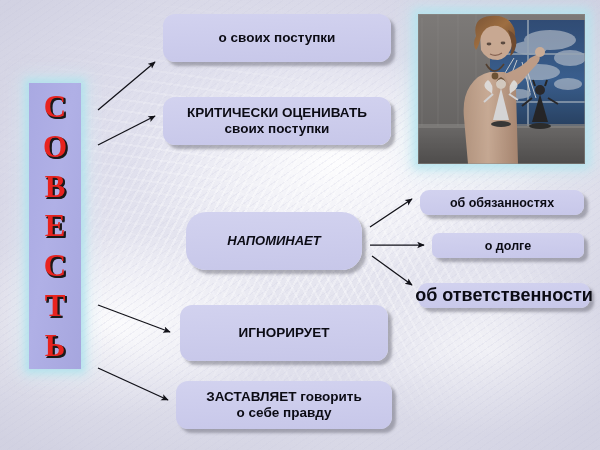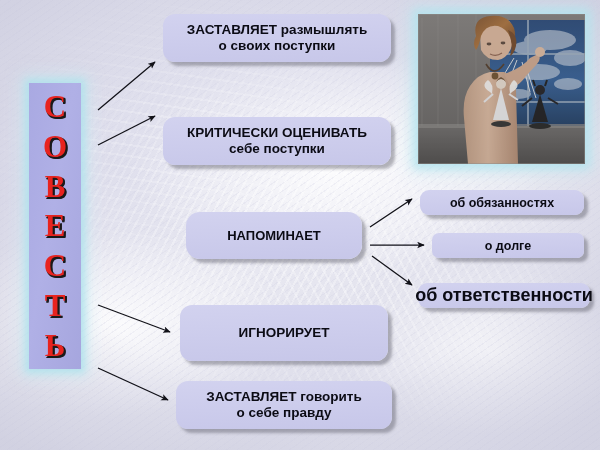--- a/index.html
+++ b/index.html
@@ -78,22 +78,22 @@
     text-align:center;
     color:#0b0b14;
     font-weight:bold;
     box-shadow:4px 4px 3px rgba(90,90,105,.45);
     padding:2px 6px;
   }
   .box .l1,.box .l2{display:block;white-space:nowrap;}
   .box .ln{line-height:1.18;}
 
   #box-reflect{left:163px;top:14px;width:228px;height:48px;font-size:13.5px;}
-  #box-evaluate{left:163px;top:97px;width:228px;height:48px;font-size:13.5px;margin-top:20px;}
-  #box-reminds{left:186px;top:212px;width:176px;height:47px;font-size:13px;border-radius:14px;}
+  #box-evaluate{left:163px;top:97px;width:228px;height:48px;font-size:13.5px;}
+  #box-reminds{left:186px;top:212px;width:176px;height:58px;font-size:13px;border-radius:20px;font-style:italic;}
   #box-ignores{left:180px;top:305px;width:208px;height:56px;font-size:13.5px;}
   #box-truth{left:176px;top:381px;width:216px;height:48px;font-size:13.5px;}
 
   #box-duties{left:420px;top:190px;width:164px;height:25px;font-size:12.5px;border-radius:9px;}
   #box-debt{left:432px;top:233px;width:152px;height:25px;font-size:12.5px;border-radius:7px;}
   #box-responsibility{left:418px;top:283px;width:172px;height:25px;font-size:18px;border-radius:9px;}
 
   
   #photo{
     position:absolute;left:418px;top:14px;width:167px;height:150px;
@@ -232,29 +232,28 @@
       <line x1="98" y1="305" x2="170" y2="332"></line>
       <line x1="98" y1="368" x2="168" y2="400"></line>
       <line x1="370" y1="227" x2="412" y2="199"></line>
       <line x1="370" y1="245" x2="424" y2="245"></line>
       <line x1="372" y1="256" x2="412" y2="285"></line>
     </g>
   </svg>
 
   <div class="box" id="box-reflect">
     <span class="ln">
-      <span class="l1">ЗАСТАВЛЯЕТ размышлять</span>
       <span class="l2">о своих поступки</span>
     </span>
   </div>
 
   <div class="box" id="box-evaluate">
     <span class="ln">
       <span class="l1">КРИТИЧЕСКИ ОЦЕНИВАТЬ</span>
-      <span class="l2">себе поступки</span>
+      <span class="l2">своих поступки</span>
     </span>
   </div>
 
   <div class="box" id="box-reminds">
     <span class="ln">
       <span class="l1">НАПОМИНАЕТ</span>
     </span>
   </div>
 
   <div class="box" id="box-ignores">

